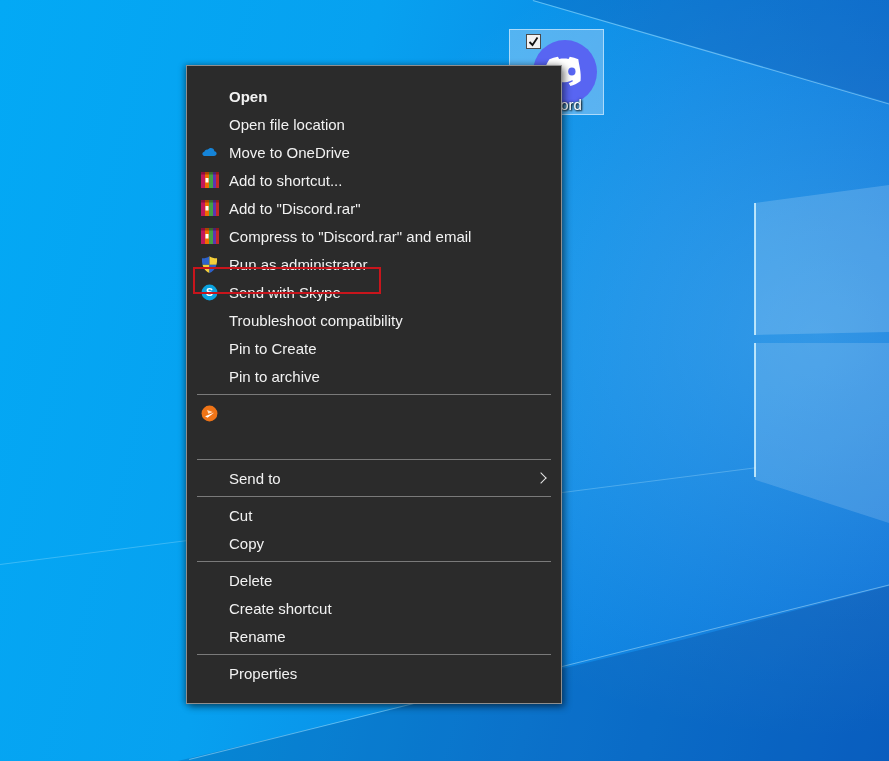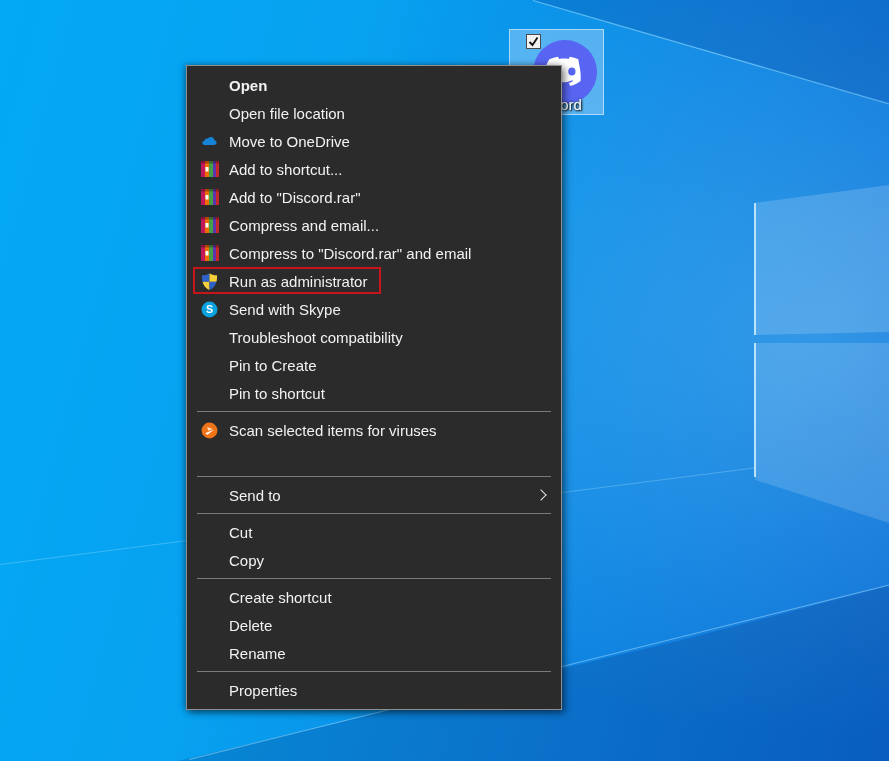--- a/index.html
+++ b/index.html
@@ -40,21 +40,21 @@
     background:#f2f2f2; border:1px solid #4a4a4a; display:flex;
     align-items:center; justify-content:center; }
   .app-circle { position:absolute; left:23px; top:10px; width:64px; height:64px;
     border-radius:50%; background:#5865F2; display:flex; align-items:center;
     justify-content:center; }
   .icon-label { position:absolute; left:0; top:66px; width:100%; text-align:center;
     color:#fff; font-size:15px; text-shadow:1px 1px 2px rgba(0,0,0,0.95),0 0 3px rgba(0,0,0,0.7); }
 
   
   .menu { position:absolute; left:186px; top:65px; width:376px; z-index:10;
-    background:#2b2b2b; border:1px solid #8f8f8f; padding:5px 0;
+    background:#2b2b2b; border:1px solid #8f8f8f; padding:16px 0;
     box-shadow:3px 3px 7px rgba(0,0,0,0.45), -2px 0 6px rgba(0,0,0,0.30); }
   .menu-item { display:flex; align-items:center; height:28px;
     padding:0 12px 0 13px; cursor:default; }
   .menu-item .icon { width:19px; height:19px; margin-right:10px; flex:none;
     display:flex; align-items:center; justify-content:center; }
   .menu-item .label { color:#f2f2f2; font-size:15px; white-space:nowrap; }
   .menu-item .label.bold { font-weight:bold; }
   .chevron { margin-left:auto; width:8px; height:8px;
     border-top:1.5px solid #e6e6e6; border-right:1.5px solid #e6e6e6;
     transform:rotate(45deg); margin-right:4px; }
@@ -146,34 +146,20 @@
             <svg width="18" height="16" viewBox="0 0 18 16">
               <rect x="0" y="0" width="4" height="16" fill="#c2185b"></rect>
               <rect x="4" y="0" width="4" height="16" fill="#ef6c00"></rect>
               <rect x="4.5" y="6" width="3" height="4.5" fill="#fff"></rect>
               <rect x="8" y="0" width="4" height="16" fill="#43a047"></rect>
               <rect x="12" y="0" width="3" height="16" fill="#5e35b1"></rect>
               <rect x="15" y="0" width="3" height="16" fill="#c62828"></rect>
               <rect x="0" y="0" width="18" height="2.5" fill="rgba(40,0,0,0.35)"></rect>
             </svg>
           </span>
-          <span class="label">Compress and email...</span>
-        </div>
-        <div class="menu-item">
-          <span class="icon">
-            <svg width="18" height="16" viewBox="0 0 18 16">
-              <rect x="0" y="0" width="4" height="16" fill="#c2185b"></rect>
-              <rect x="4" y="0" width="4" height="16" fill="#ef6c00"></rect>
-              <rect x="4.5" y="6" width="3" height="4.5" fill="#fff"></rect>
-              <rect x="8" y="0" width="4" height="16" fill="#43a047"></rect>
-              <rect x="12" y="0" width="3" height="16" fill="#5e35b1"></rect>
-              <rect x="15" y="0" width="3" height="16" fill="#c62828"></rect>
-              <rect x="0" y="0" width="18" height="2.5" fill="rgba(40,0,0,0.35)"></rect>
-            </svg>
-          </span>
           <span class="label">Compress to "Discord.rar" and email</span>
         </div>
         <div class="menu-item highlighted">
           <span class="icon">
             <svg width="19" height="19" viewBox="0 0 24 24">
               <defs>
                 <clipPath id="uacclip">
                   <path d="M12 1.5 C15 3.6 19 4.3 21.6 4 C21.9 12 19.6 19.3 12 22.8 C4.4 19.3 2.1 12 2.4 4 C5 4.3 9 3.6 12 1.5 Z"></path>
                 </clipPath>
               </defs>
@@ -199,32 +185,31 @@
         <div class="menu-item">
           <span class="icon"></span>
           <span class="label">Troubleshoot compatibility</span>
         </div>
         <div class="menu-item">
           <span class="icon"></span>
           <span class="label">Pin to Create</span>
         </div>
         <div class="menu-item">
           <span class="icon"></span>
-          <span class="label">Pin to shortcut</span>
+          <span class="label">Pin to archive</span>
         </div>
         <div class="separator"></div>
         <div class="menu-item">
           <span class="icon">
             <svg width="19" height="19" viewBox="0 0 24 24">
               <circle cx="12" cy="12" r="10" fill="#ef7417"></circle>
               <path d="M6.5 15.5 L18 10.8 L9.5 17.5 Z" fill="#fff"></path>
               <path d="M9 7.5 L16 10 L10.5 12.2 Z" fill="#ffe2c4"></path>
             </svg>
           </span>
-          <span class="label">Scan selected items for viruses</span>
         </div>
         <div class="menu-item">
           <span class="icon"></span>
         </div>
         <div class="separator"></div>
         <div class="menu-item">
           <span class="icon"></span>
           <span class="label">Send to</span>
           <span class="chevron"></span>
         </div>
@@ -233,25 +218,25 @@
           <span class="icon"></span>
           <span class="label">Cut</span>
         </div>
         <div class="menu-item">
           <span class="icon"></span>
           <span class="label">Copy</span>
         </div>
         <div class="separator"></div>
         <div class="menu-item">
           <span class="icon"></span>
+          <span class="label">Delete</span>
+        </div>
+        <div class="menu-item">
+          <span class="icon"></span>
           <span class="label">Create shortcut</span>
-        </div>
-        <div class="menu-item">
-          <span class="icon"></span>
-          <span class="label">Delete</span>
         </div>
         <div class="menu-item">
           <span class="icon"></span>
           <span class="label">Rename</span>
         </div>
         <div class="separator"></div>
         <div class="menu-item">
           <span class="icon"></span>
           <span class="label">Properties</span>
         </div>

